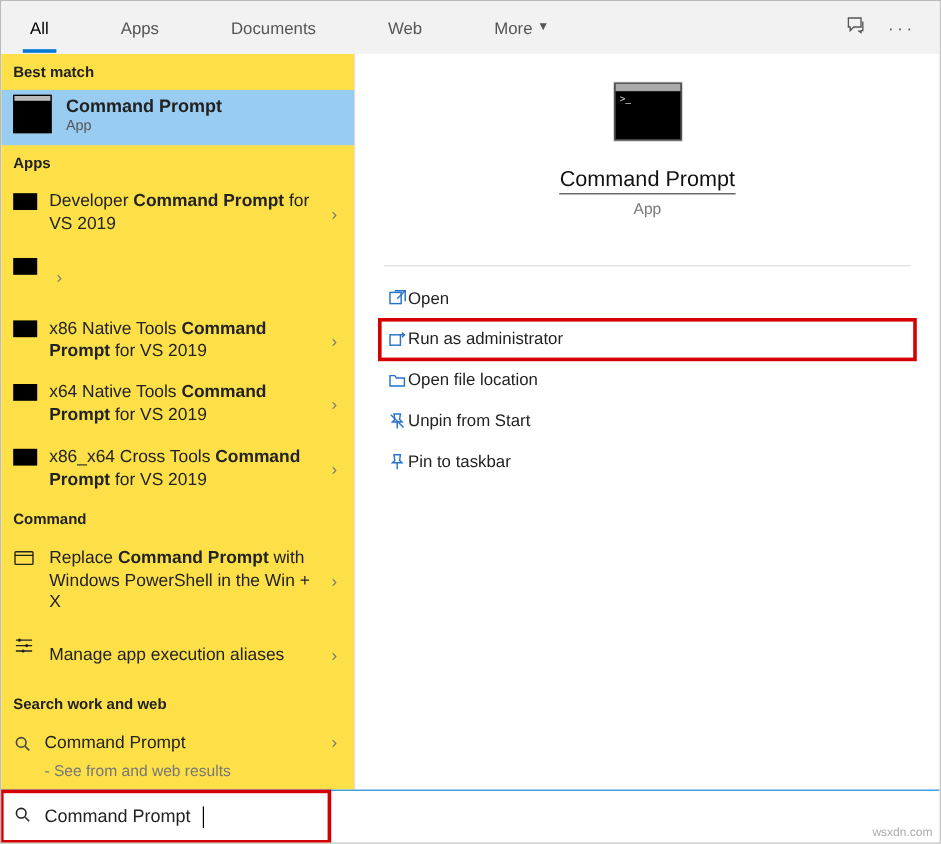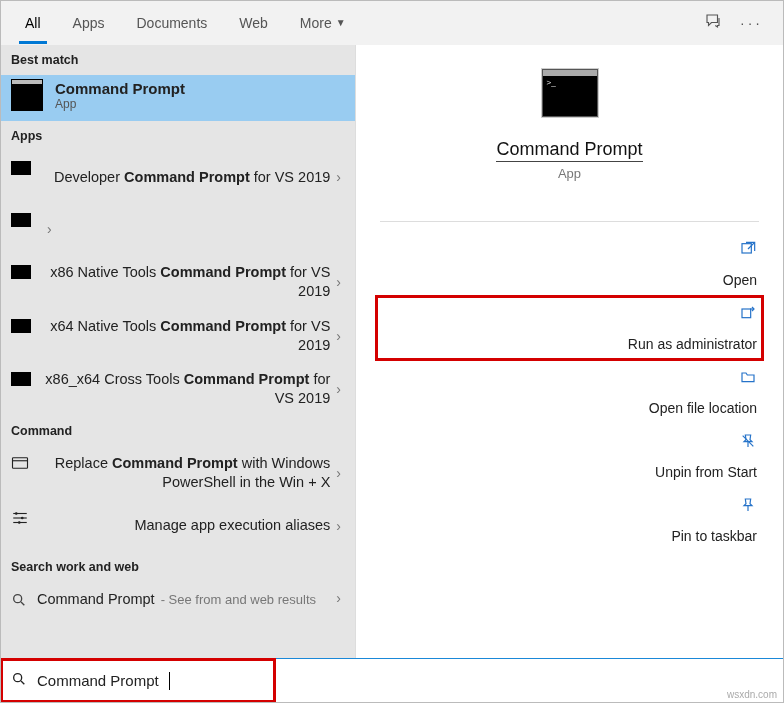--- a/index.html
+++ b/index.html
@@ -1,60 +1,60 @@
 <!DOCTYPE html>
 <html><head>
 <meta charset="utf-8">
 <style>
   * { box-sizing: border-box; margin: 0; padding: 0; font-family: "Segoe UI", Arial, sans-serif; }
   body { width: 784px; height: 703px; background: #fff; position: relative; overflow: hidden; border: 1px solid #bbb; font-size: 14px; color: #222; }
   
   
-  .tab-bar { height: 44px; background: #f2f2f2; display: flex; align-items: stretch; padding: 0 8px; border-bottom: 1px solid #f2f2f2; }
+  .tab-bar { height: 44px; background: #f2f2f2; display: flex; align-items: stretch; padding: 0 8px; border-bottom: 1px solid #f2f2f2; gap: 28px; }
   .tab { padding: 0 16px; display: flex; align-items: center; color: #555; cursor: pointer; position: relative; }
   .tab.active { color: #000; }
   .tab.active::after { content: ""; position: absolute; left: 10px; right: 10px; bottom: 0; height: 3px; background: #0078d4; }
   .tab .chev { margin-left: 4px; font-size: 10px; color: #555; }
   .top-right { margin-left: auto; display: flex; align-items: center; gap: 18px; padding-right: 12px; color: #555; }
   .more-dots { letter-spacing: 3px; }
   
   
   .panes { display: flex; height: calc(100% - 44px - 44px); }
-  .left-pane { width: 354px; background: #e5e5e5; overflow: hidden; }
+  .left-pane { width: 294px; background: #fde047; overflow: hidden; }
   .section-header { font-size: 12.5px; font-weight: 600; padding: 8px 10px; color: #222; }
   
   .best-match-item { display: flex; align-items: center; gap: 12px; padding: 4px 10px 10px 10px; background: #99ccf1; }
   .cmd-icon-large { width: 32px; height: 32px; background: #000; border: 1px solid #000; position: relative; }
   .cmd-icon-large::before { content: ""; position: absolute; top: 0; left: 0; right: 0; height: 4px; background: #bbb; }
   .best-match-text .title { font-weight: 600; font-size: 15px; }
   .best-match-text .subtitle { font-size: 12px; color: #555; }
   
   .list-item { display: flex; align-items: center; padding: 8px 8px 8px 10px; cursor: default; min-height: 52px; }
   .list-icon { width: 20px; height: 14px; background: #000; flex: 0 0 auto; margin-right: 10px; margin-top: 2px; align-self: flex-start; }
   .list-icon.setting { background: transparent; color: #222; font-size: 16px; width: 20px; text-align: left; }
-  .list-text { flex: 1; font-size: 14.5px; line-height: 1.3; text-align: right; }
+  .list-text { flex: 1; font-size: 14.5px; line-height: 1.3; }
   .list-text .bold { font-weight: 600; }
   .list-chevron { color: #777; font-size: 14px; padding: 0 6px; }
   
   .search-icon-svg { width: 16px; height: 16px; flex: 0 0 auto; }
   .web-item { display: flex; align-items: flex-start; padding: 8px 8px 4px 10px; }
   .web-item .list-text { display: flex; align-items: baseline; flex-wrap: wrap; gap: 6px; }
   .web-hint { color: #777; font-size: 13px; }
   
   
   .right-pane { flex: 1; background: #fff; border-left: 1px solid #ddd; padding-top: 24px; display: flex; flex-direction: column; align-items: stretch; }
   .right-header { display: flex; flex-direction: column; align-items: center; padding-bottom: 24px; margin-bottom: 10px; }
   .app-icon-big { width: 56px; height: 48px; background: #000; border: 1px solid #555; box-shadow: 0 0 0 1px #ccc; position: relative; margin-bottom: 22px;}
   .app-icon-big::before { content:""; position:absolute; top:0;left:0;right:0;height:6px;background:#aaa;}
   .app-icon-big::after { content:">_"; color:#eee; position:absolute; top:8px; left:4px; font-size:8px;}
   .app-title { font-size: 18px; color: #111; border-bottom: 1px solid #444; padding-bottom: 1px; margin-bottom: 4px; cursor: pointer;}
   .app-subtitle { font-size: 13px; color: #777; }
   
   .actions { padding: 10px 20px; }
-  .action-item { display: flex; align-items: flex-end; gap: 14px; padding: 8px 6px; font-size: 14px; cursor: pointer; flex-direction: column; }
+  .action-item { display: flex; align-items: flex-start; padding: 8px 6px; font-size: 14px; cursor: pointer; }
   .action-item.highlight { outline: 3px solid #d40000; outline-offset: -2px; }
   .action-icon { width: 18px; height: 18px; color: #2673c9; display: flex; align-items: center; justify-content: center; flex: 0 0 auto;}
   
   
   .divider { height: 1px; background: #ddd; margin: 6px 24px 0 24px; }
   
   
   .search-row { position: absolute; left: 0; right: 0; bottom: 0; height: 44px; display: flex; align-items: stretch; background: #fff; border-top: 1px solid #1a88d8; }
   .search-box { width: 274px; display: flex; align-items: center; padding: 0 10px; gap: 10px; outline: 3px solid #d40000; outline-offset: -2px; }
   .search-input { border: none; outline: none; font-size: 15px; flex: 1; background: transparent; }

